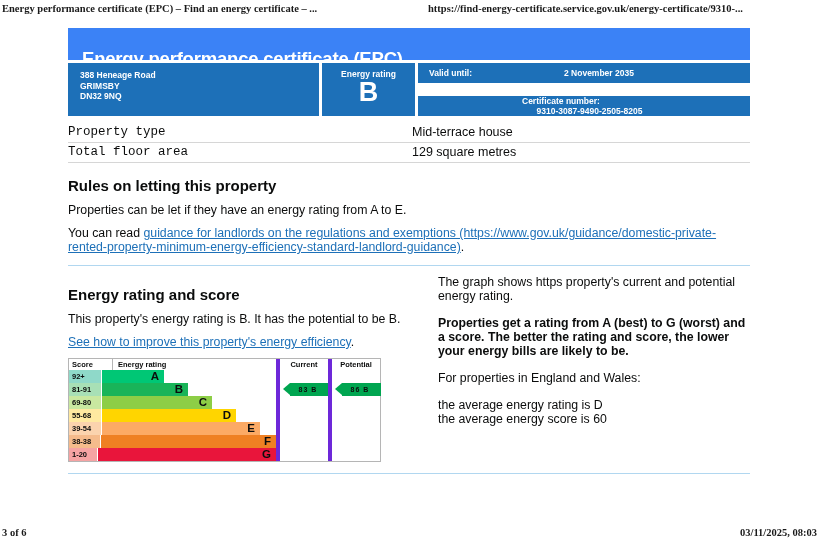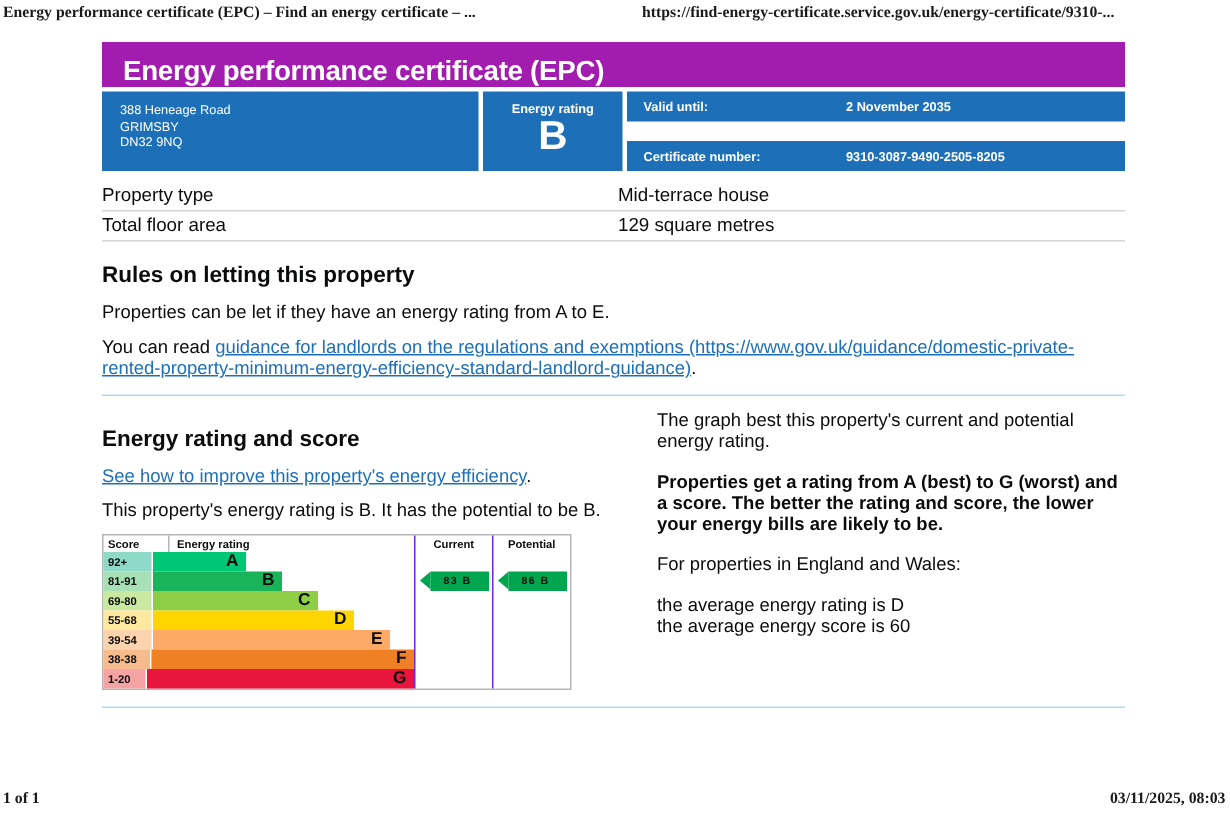--- a/index.html
+++ b/index.html
@@ -48,45 +48,45 @@
   
   .page {
     position: absolute;
     left: 68px;
     top: 28px;
     width: 682px;
   }
 
   
   .title-bar {
-    background: #a21caf;
+    background: #3b82f6;
     color: #ffffff;
     height: 30px;
     line-height: 30px;
-    padding: 4px 14px;
+    padding: 16px 14px;
     font-size: 18.5px;
     font-weight: bold;
     letter-spacing: -0.2px;
     box-sizing: border-box;
   }
 
   
   .summary {
     display: flex;
     margin-top: 3px;
     height: 53px;
   }
   .sum-address {
     background: #1d70b8;
     color: #ffffff;
     width: 251px;
     padding: 7px 0 0 12px;
     box-sizing: border-box;
     font-size: 8.5px;
-    font-weight: normal;
+    font-weight: bold;
     line-height: 10.5px;
   }
   .sum-rating {
     background: #1d70b8;
     color: #ffffff;
     width: 93px;
     margin-left: 3px;
     box-sizing: border-box;
     text-align: center;
     padding-top: 6px;
@@ -113,34 +113,34 @@
     background: #1d70b8;
     color: #ffffff;
     flex: 1;
     display: flex;
     align-items: center;
     padding-left: 11px;
     box-sizing: border-box;
     font-size: 8.5px;
     font-weight: bold;
   }
-  .sum-row + .sum-row { margin-top: 13px; }
+  .sum-row + .sum-row { margin-top: 13px; flex-direction: column; }
   .sum-row .sk { width: 135px; line-height: 10.5px; }
   .sum-row .sv { }
 
   
   .detail-list { margin-top: 7px; }
   .detail-row {
     display: flex;
     border-bottom: 1px solid #d6d6d6;
     font-size: 12.5px;
     color: #0b0c0c;
     padding: 2px 0 3px 0;
   }
-  .detail-row .dk { width: 344px; }
+  .detail-row .dk { width: 344px; font-family: Liberation Mono, monospace; }
 
   
   h2.sec-head {
     font-size: 15px;
     font-weight: bold;
     color: #0b0c0c;
     margin: 14px 0 9px 0;
   }
   p.body-text {
     font-size: 12.3px;
@@ -221,21 +221,21 @@
   }
   .band .b-bar span {
     position: absolute;
     right: 5px;
     top: 50%;
     transform: translateY(-50%);
     line-height: 1;
   }
   .epc-col {
     width: 52px;
-    border-left: 1px solid #6d28d9;
+    border-left: 4px solid #6d28d9;
     box-sizing: border-box;
     position: relative;
   }
   .epc-col .ec-head {
     height: 11px;
     line-height: 11px;
     text-align: center;
     font-weight: bold;
     font-size: 7.5px;
     color: #0b0c0c;
@@ -323,22 +323,22 @@
 
   <h2 class="sec-head">Rules on letting this property</h2>
   <p class="body-text">Properties can be let if they have an energy rating from A to E.</p>
   <p class="body-text"><span>You can read </span><a class="gov-link" href="#">guidance for landlords on the regulations and exemptions (https://www.gov.uk/guidance/domestic-private-rented-property-minimum-energy-efficiency-standard-landlord-guidance)</a><span>.</span></p>
 
   <div class="rule"></div>
 
   <div class="cols">
     <div class="col-left">
       <h2 class="sec-head">Energy rating and score</h2>
+      <p class="body-text">This property's energy rating is B. It has the potential to be B.</p>
       <p class="body-text"><a class="gov-link" href="#">See how to improve this property's energy efficiency</a><span>.</span></p>
-      <p class="body-text">This property's energy rating is B. It has the potential to be B.</p>
 
       <div class="epc">
 
         <div class="epc-main">
           <div class="epc-head-row">
             <div class="eh-score">Score</div>
             <div class="eh-rating">Energy rating</div>
           </div>
 
           <div class="band">
@@ -400,28 +400,28 @@
             <div class="arrow">
               <div class="a-txt">86  B</div>
             </div>
           </div>
         </div>
 
       </div>
     </div>
 
     <div class="col-right">
-      <p>The graph best this property's current and potential energy rating.</p>
+      <p>The graph shows https property's current and potential energy rating.</p>
       <p class="bold">Properties get a rating from A (best) to G (worst) and a score. The better the rating and score, the lower your energy bills are likely to be.</p>
       <p>For properties in England and Wales:</p>
       <p class="tight">the average energy rating is D</p>
       <p>the average energy score is 60</p>
     </div>
   </div>
 
   <div class="rule"></div>
 
 </div>
 
 <div class="print-footer">
-  <span class="pf-page">1 of 1</span>
+  <span class="pf-page">3 of 6</span>
   <span class="pf-date">03/11/2025, 08:03</span>
 </div>
 
 </body></html>

